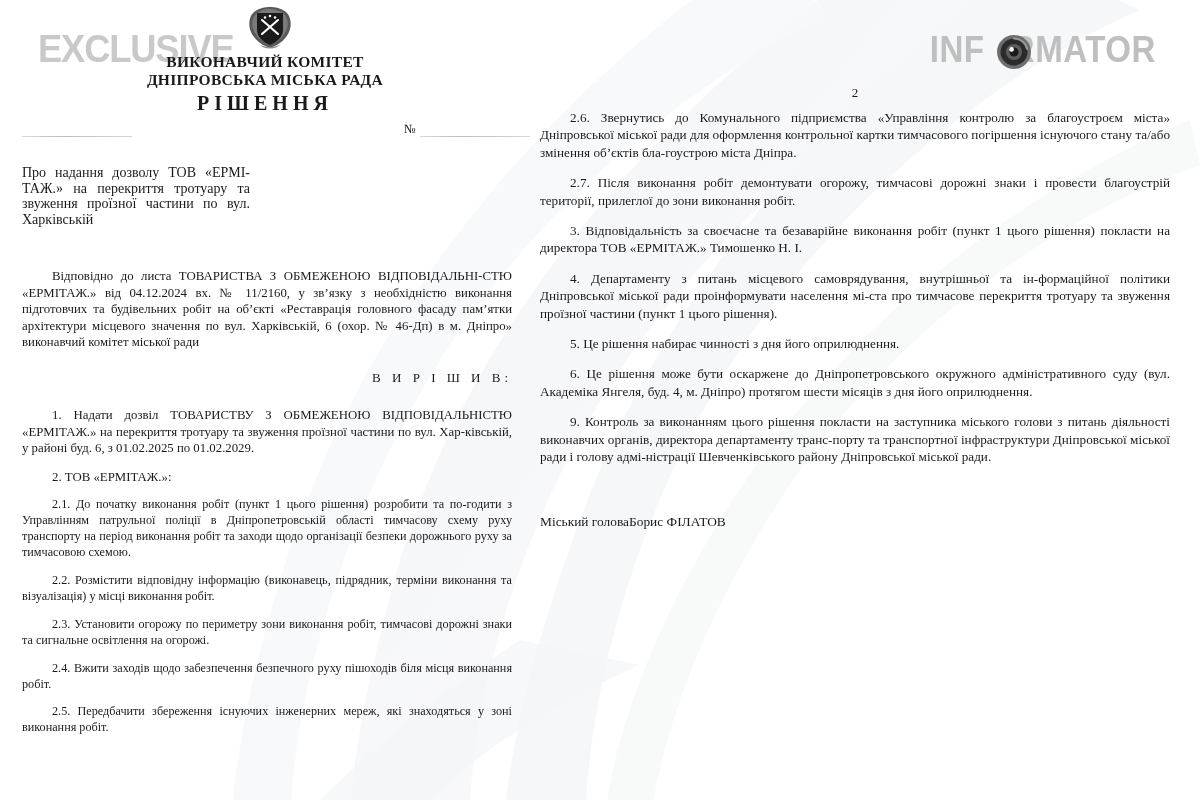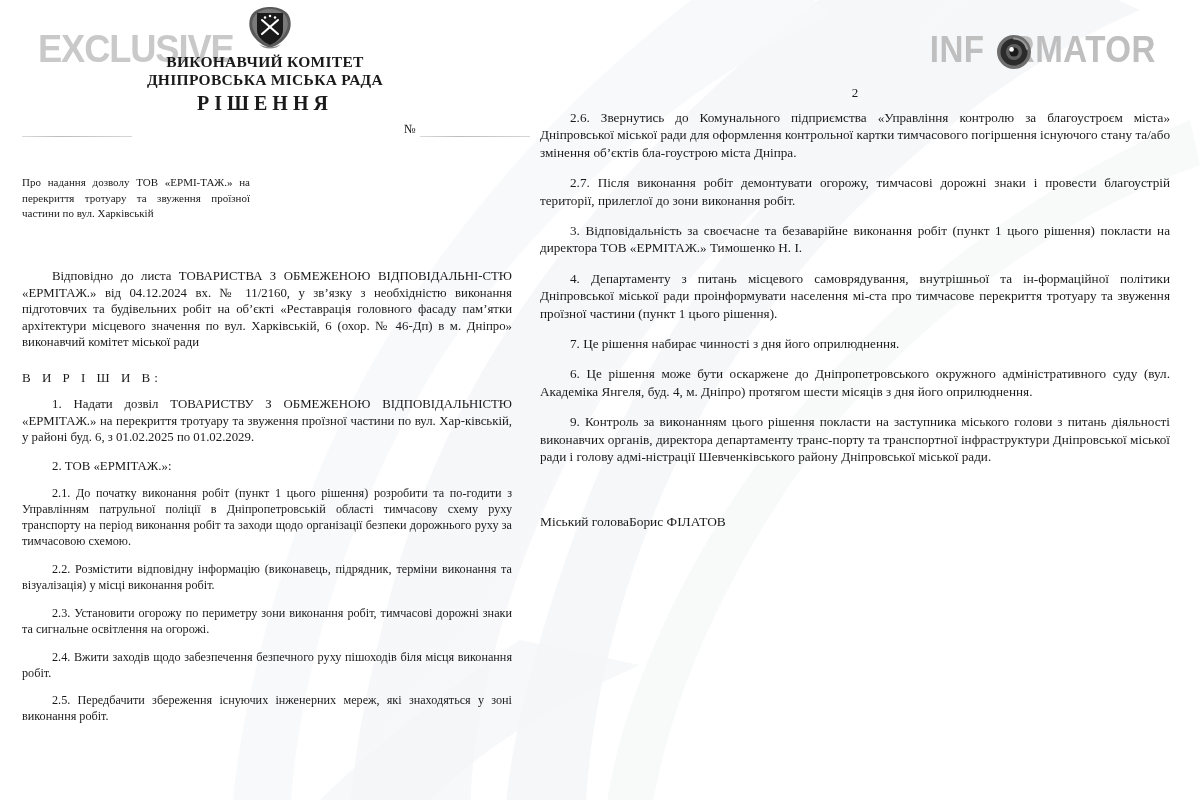--- a/index.html
+++ b/index.html
@@ -127,23 +127,23 @@
     position: absolute;
     left: 404px;
     top: 0;
     font-size: 12.5px;
   }
 
   
   .subject-block {
     position: absolute;
     left: 22px;
-    top: 175px;
+    top: 165px;
     width: 228px;
-    font-size: 11px;
+    font-size: 14px;
     line-height: 15.6px;
     text-align: justify;
     text-justify: inter-word;
     z-index: 4;
   }
 
   
   .col-left {
     position: absolute;
     left: 22px;
@@ -171,24 +171,24 @@
     line-height: 17.4px;
     text-align: justify;
     text-justify: inter-word;
     text-indent: 30px;
     hyphens: manual;
   }
   .col-left p.body { font-size: 12.8px; line-height: 16.6px; margin-bottom: 12px; }
   .col-left p.body.small { font-size: 12.2px; line-height: 15.9px; }
 
   .resolve-word {
-    text-align: left;
+    text-align: right;
     font-size: 13px;
     letter-spacing: 4px;
-    margin: 19px 0 10px 0;
+    margin: 19px 0 21px 0;
   }
 
   .signature-row {
     display: flex;
     justify-content: flex-start;
     align-items: baseline;
     margin-top: 48px;
     font-size: 13.4px;
   }
 </style>
@@ -273,21 +273,21 @@
     <p class="body small">2.5. Передбачити збереження існуючих інженерних мереж, які знаходяться у зоні виконання робіт.</p>
   </div>
 
   <div class="col-right">
     <div class="page-number">2</div>
 
     <p class="body">2.6. Звернутись до Комунального підприємства «Управління контролю за благоустроєм міста» Дніпровської міської ради для оформлення контрольної картки тимчасового погіршення існуючого стану та/або змінення об’єктів бла-гоустрою міста Дніпра.</p>
     <p class="body">2.7. Після виконання робіт демонтувати огорожу, тимчасові дорожні знаки і провести благоустрій території, прилеглої до зони виконання робіт.</p>
     <p class="body">3. Відповідальність за своєчасне та безаварійне виконання робіт (пункт 1 цього рішення) покласти на директора ТОВ «ЕРМІТАЖ.» Тимошенко Н. І.</p>
     <p class="body">4. Департаменту з питань місцевого самоврядування, внутрішньої та ін-формаційної політики Дніпровської міської ради проінформувати населення мі-ста про тимчасове перекриття тротуару та звуження проїзної частини (пункт 1 цього рішення).</p>
-    <p class="body">7. Це рішення набирає чинності з дня його оприлюднення.</p>
+    <p class="body">5. Це рішення набирає чинності з дня його оприлюднення.</p>
     <p class="body">6. Це рішення може бути оскаржене до Дніпропетровського окружного адміністративного суду (вул. Академіка Янгеля, буд. 4, м. Дніпро) протягом шести місяців з дня його оприлюднення.</p>
     <p class="body">9. Контроль за виконанням цього рішення покласти на заступника міського голови з питань діяльності виконавчих органів, директора департаменту транс-порту та транспортної інфраструктури Дніпровської міської ради і голову адмі-ністрації Шевченківського району Дніпровської міської ради.</p>
 
     <div class="signature-row">
       <span>Міський голова</span>
       <span>Борис ФІЛАТОВ</span>
     </div>
   </div>
 
 </div>

